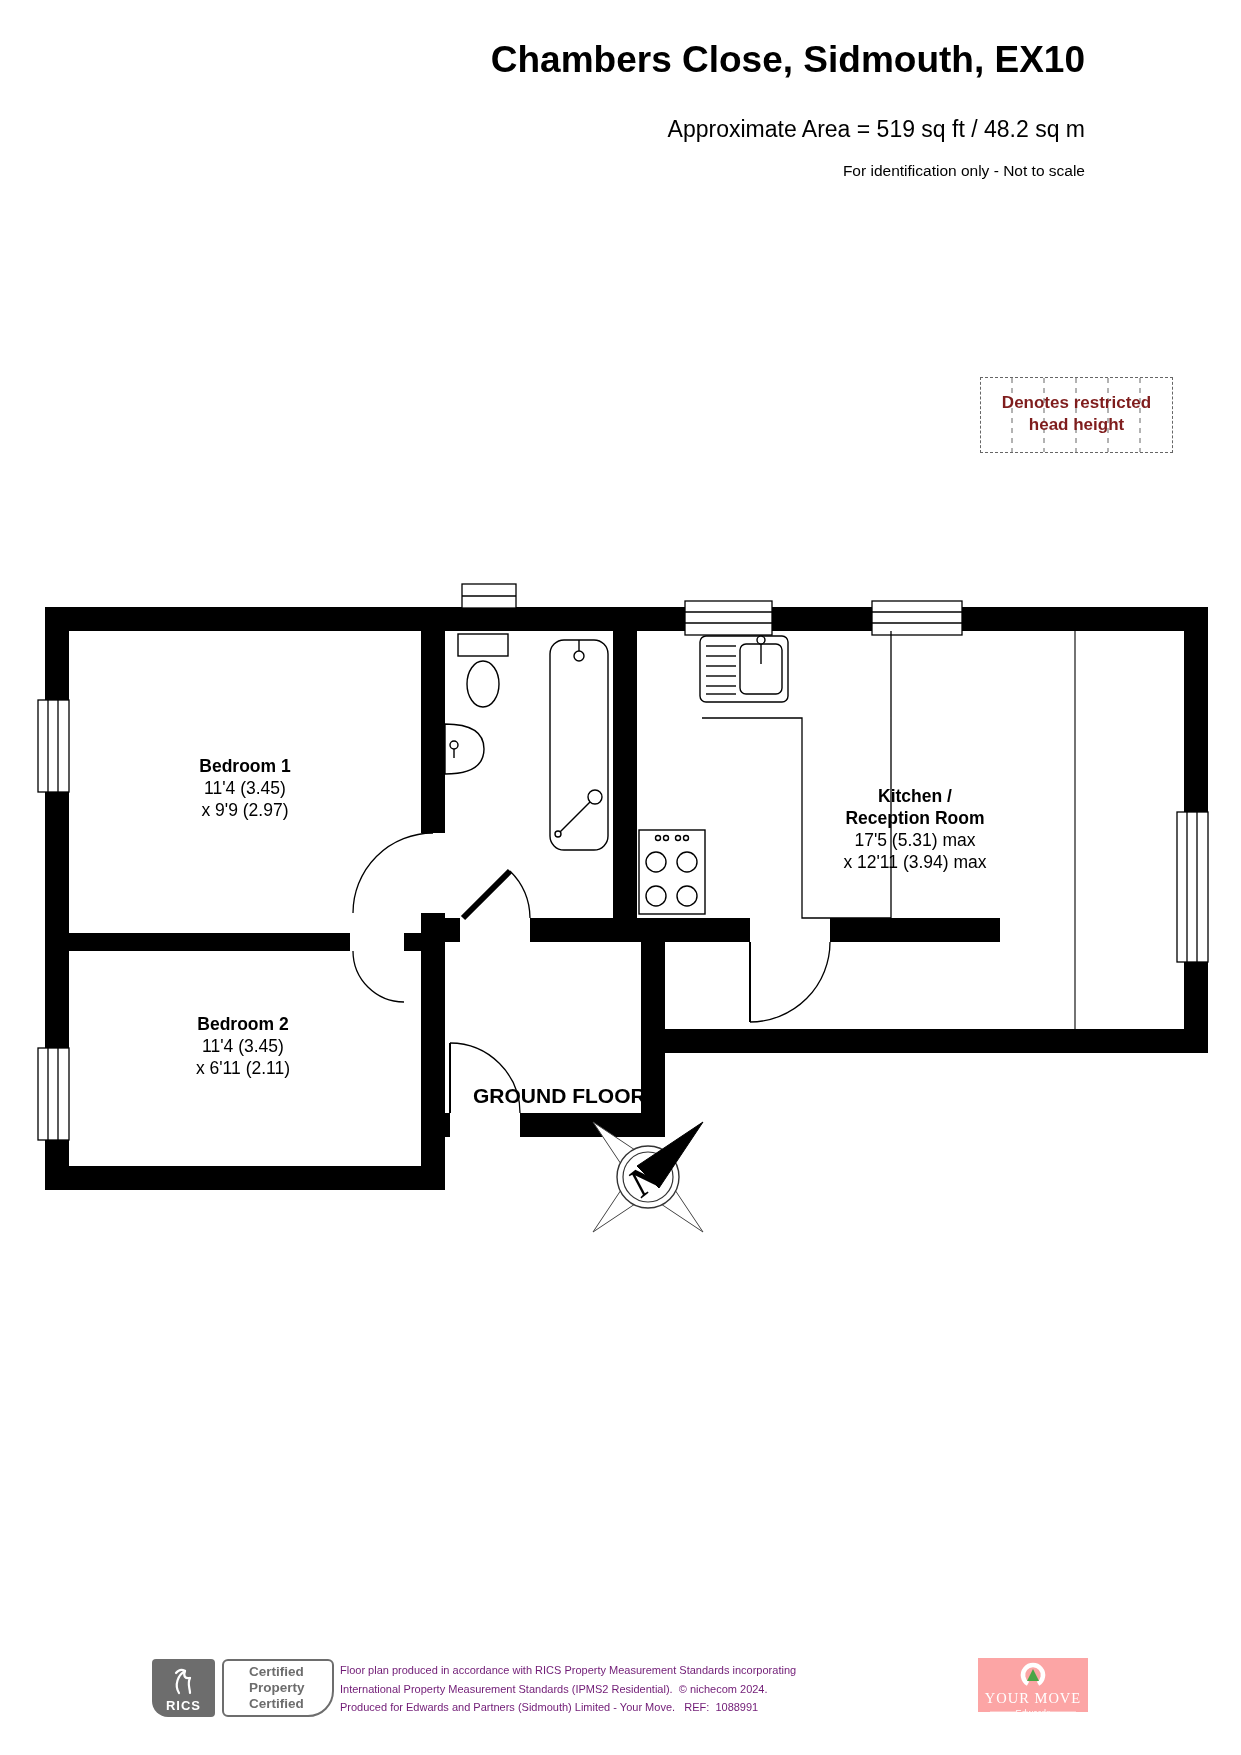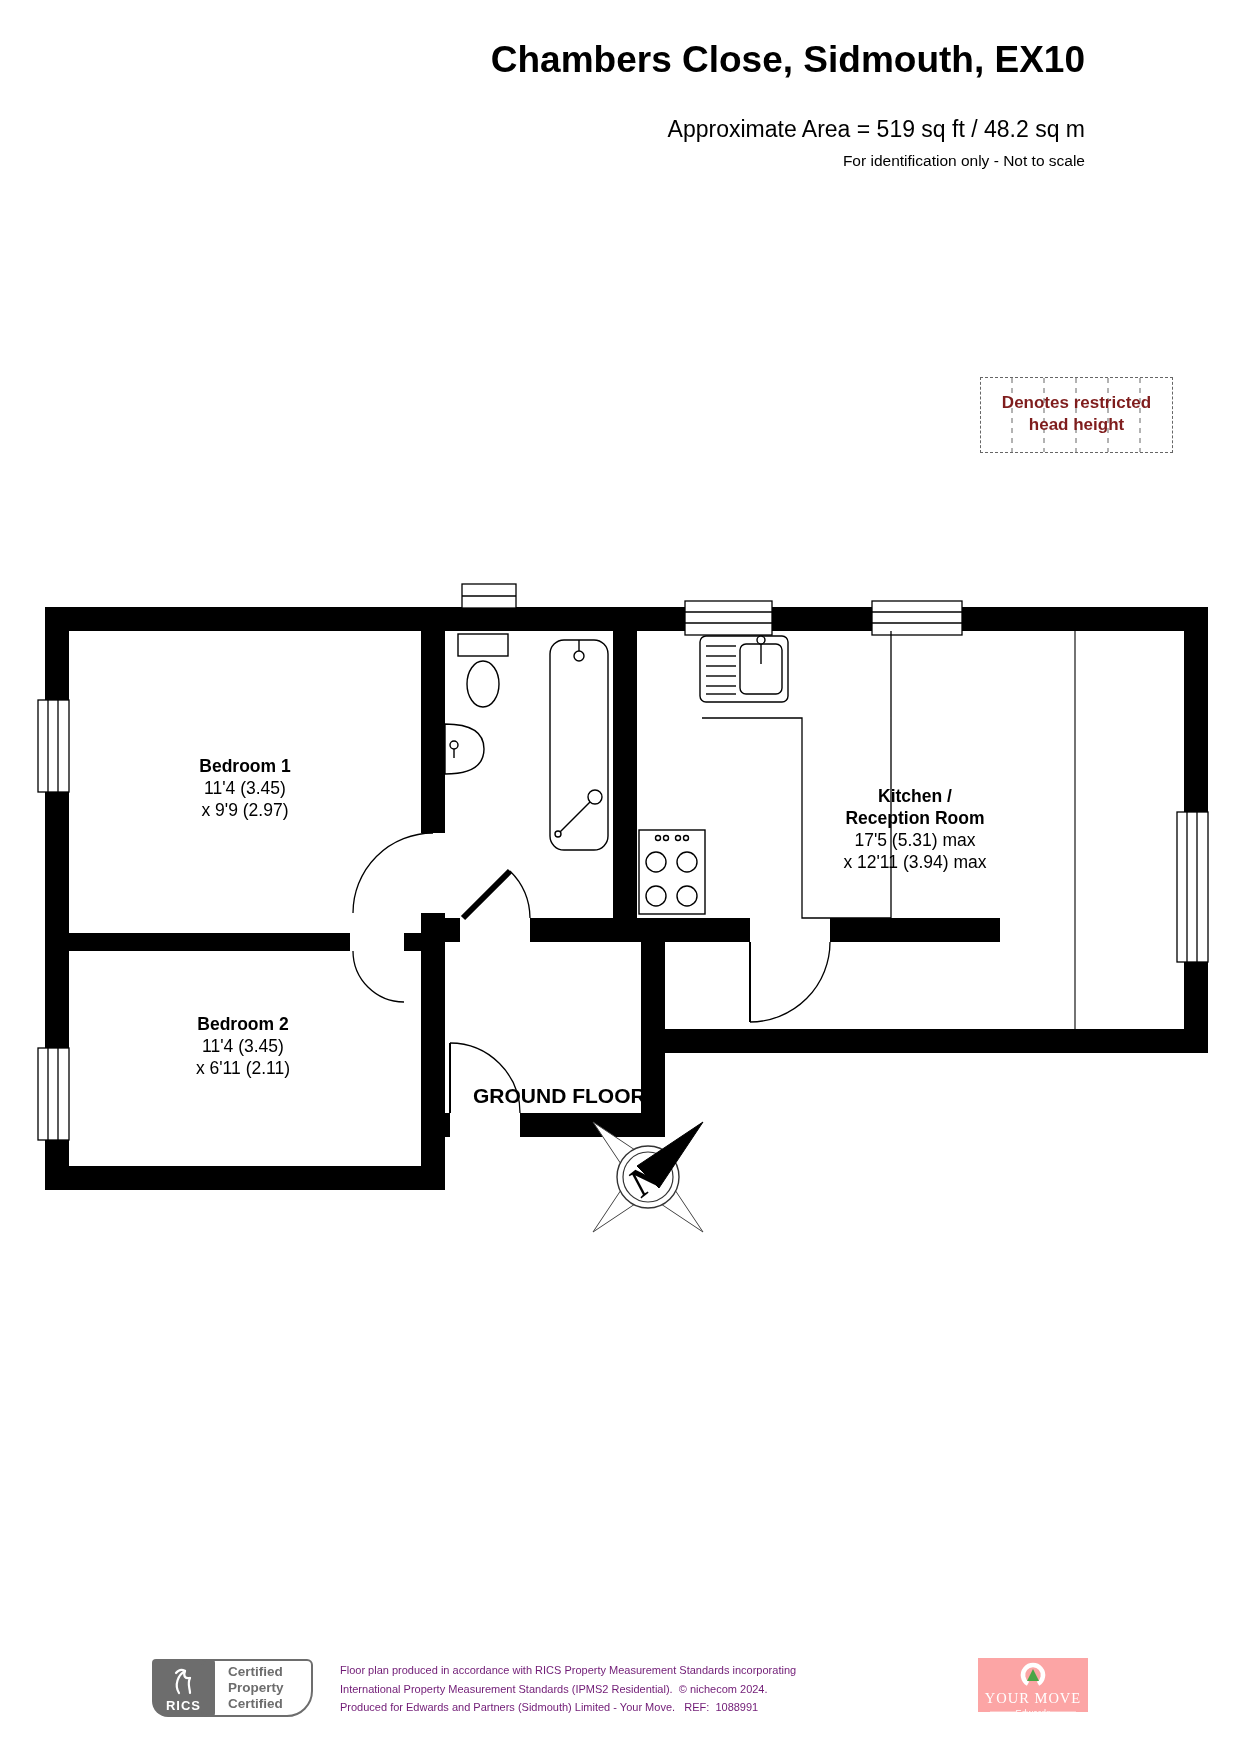--- a/index.html
+++ b/index.html
@@ -1,34 +1,34 @@
 <!DOCTYPE html>
 <html><head>
 <meta charset="utf-8">
 <style>
   html,body{margin:0;padding:0;background:#ffffff;}
   body{width:1241px;height:1755px;position:relative;font-family:"Liberation Sans",sans-serif;overflow:hidden;}
   
   #header{position:absolute;top:40px;right:156px;text-align:right;color:#000;}
   #title{font-size:37px;font-weight:bold;letter-spacing:0px;line-height:1.1;margin-left:25px;}
   #area-line{font-size:23px;margin-top:35px;}
-  #note-line{font-size:15.5px;margin-top:9px;}
+  #note-line{font-size:15.5px;margin-top:19px;}
   
   #legend{position:absolute;left:980px;top:377px;width:193px;height:76px;border:1px dashed #666;box-sizing:border-box;}
   #legend .hatch{position:absolute;left:0;top:0;width:100%;height:100%;}
   #legend .legend-text{position:absolute;left:0;top:14px;width:100%;text-align:center;font-size:17px;font-weight:bold;line-height:22px;color:#7f1d1d;}
   
   #plan-svg{position:absolute;left:0;top:0;}
   .room-name{font-size:17.5px;font-weight:bold;fill:#000;}
   .room-dims{font-size:17.5px;fill:#000;}
   .floor-label{font-size:21px;font-weight:bold;fill:#000;}
   
   #rics-badge{position:absolute;left:152px;top:1659px;width:63px;height:58px;background:#6d6d6d;border-radius:4px 4px 4px 16px;}
   #rics-badge .brand{position:absolute;bottom:4px;width:100%;text-align:center;color:#fff;font-size:13px;font-weight:bold;letter-spacing:1px;}
-  #cert-box{position:absolute;left:201px;top:1659px;width:112px;height:58px;border:2px solid #6d6d6d;border-radius:6px 6px 26px 6px;box-sizing:border-box;display:flex;flex-direction:column;justify-content:center;padding-left:25px;color:#6d6d6d;font-size:13.5px;font-weight:bold;line-height:16px;}
+  #cert-box{position:absolute;left:222px;top:1659px;width:112px;height:58px;border:2px solid #6d6d6d;border-radius:6px 6px 26px 6px;box-sizing:border-box;display:flex;flex-direction:column;justify-content:center;padding-left:25px;color:#6d6d6d;font-size:13.5px;font-weight:bold;line-height:16px;}
   #disclaimer{position:absolute;left:340px;top:1661px;width:625px;color:#701a75;font-size:11px;line-height:18.5px;}
   #ym-logo{position:absolute;left:978px;top:1658px;width:110px;height:54px;background:#fca5a5;}
 </style>
 </head>
 <body>
 
 <div id="header">
   <div id="title">Chambers Close, Sidmouth, EX10</div>
   <div id="area-line">Approximate Area = 519 sq ft / 48.2 sq m</div>
   <div id="note-line">For identification only - Not to scale</div>

